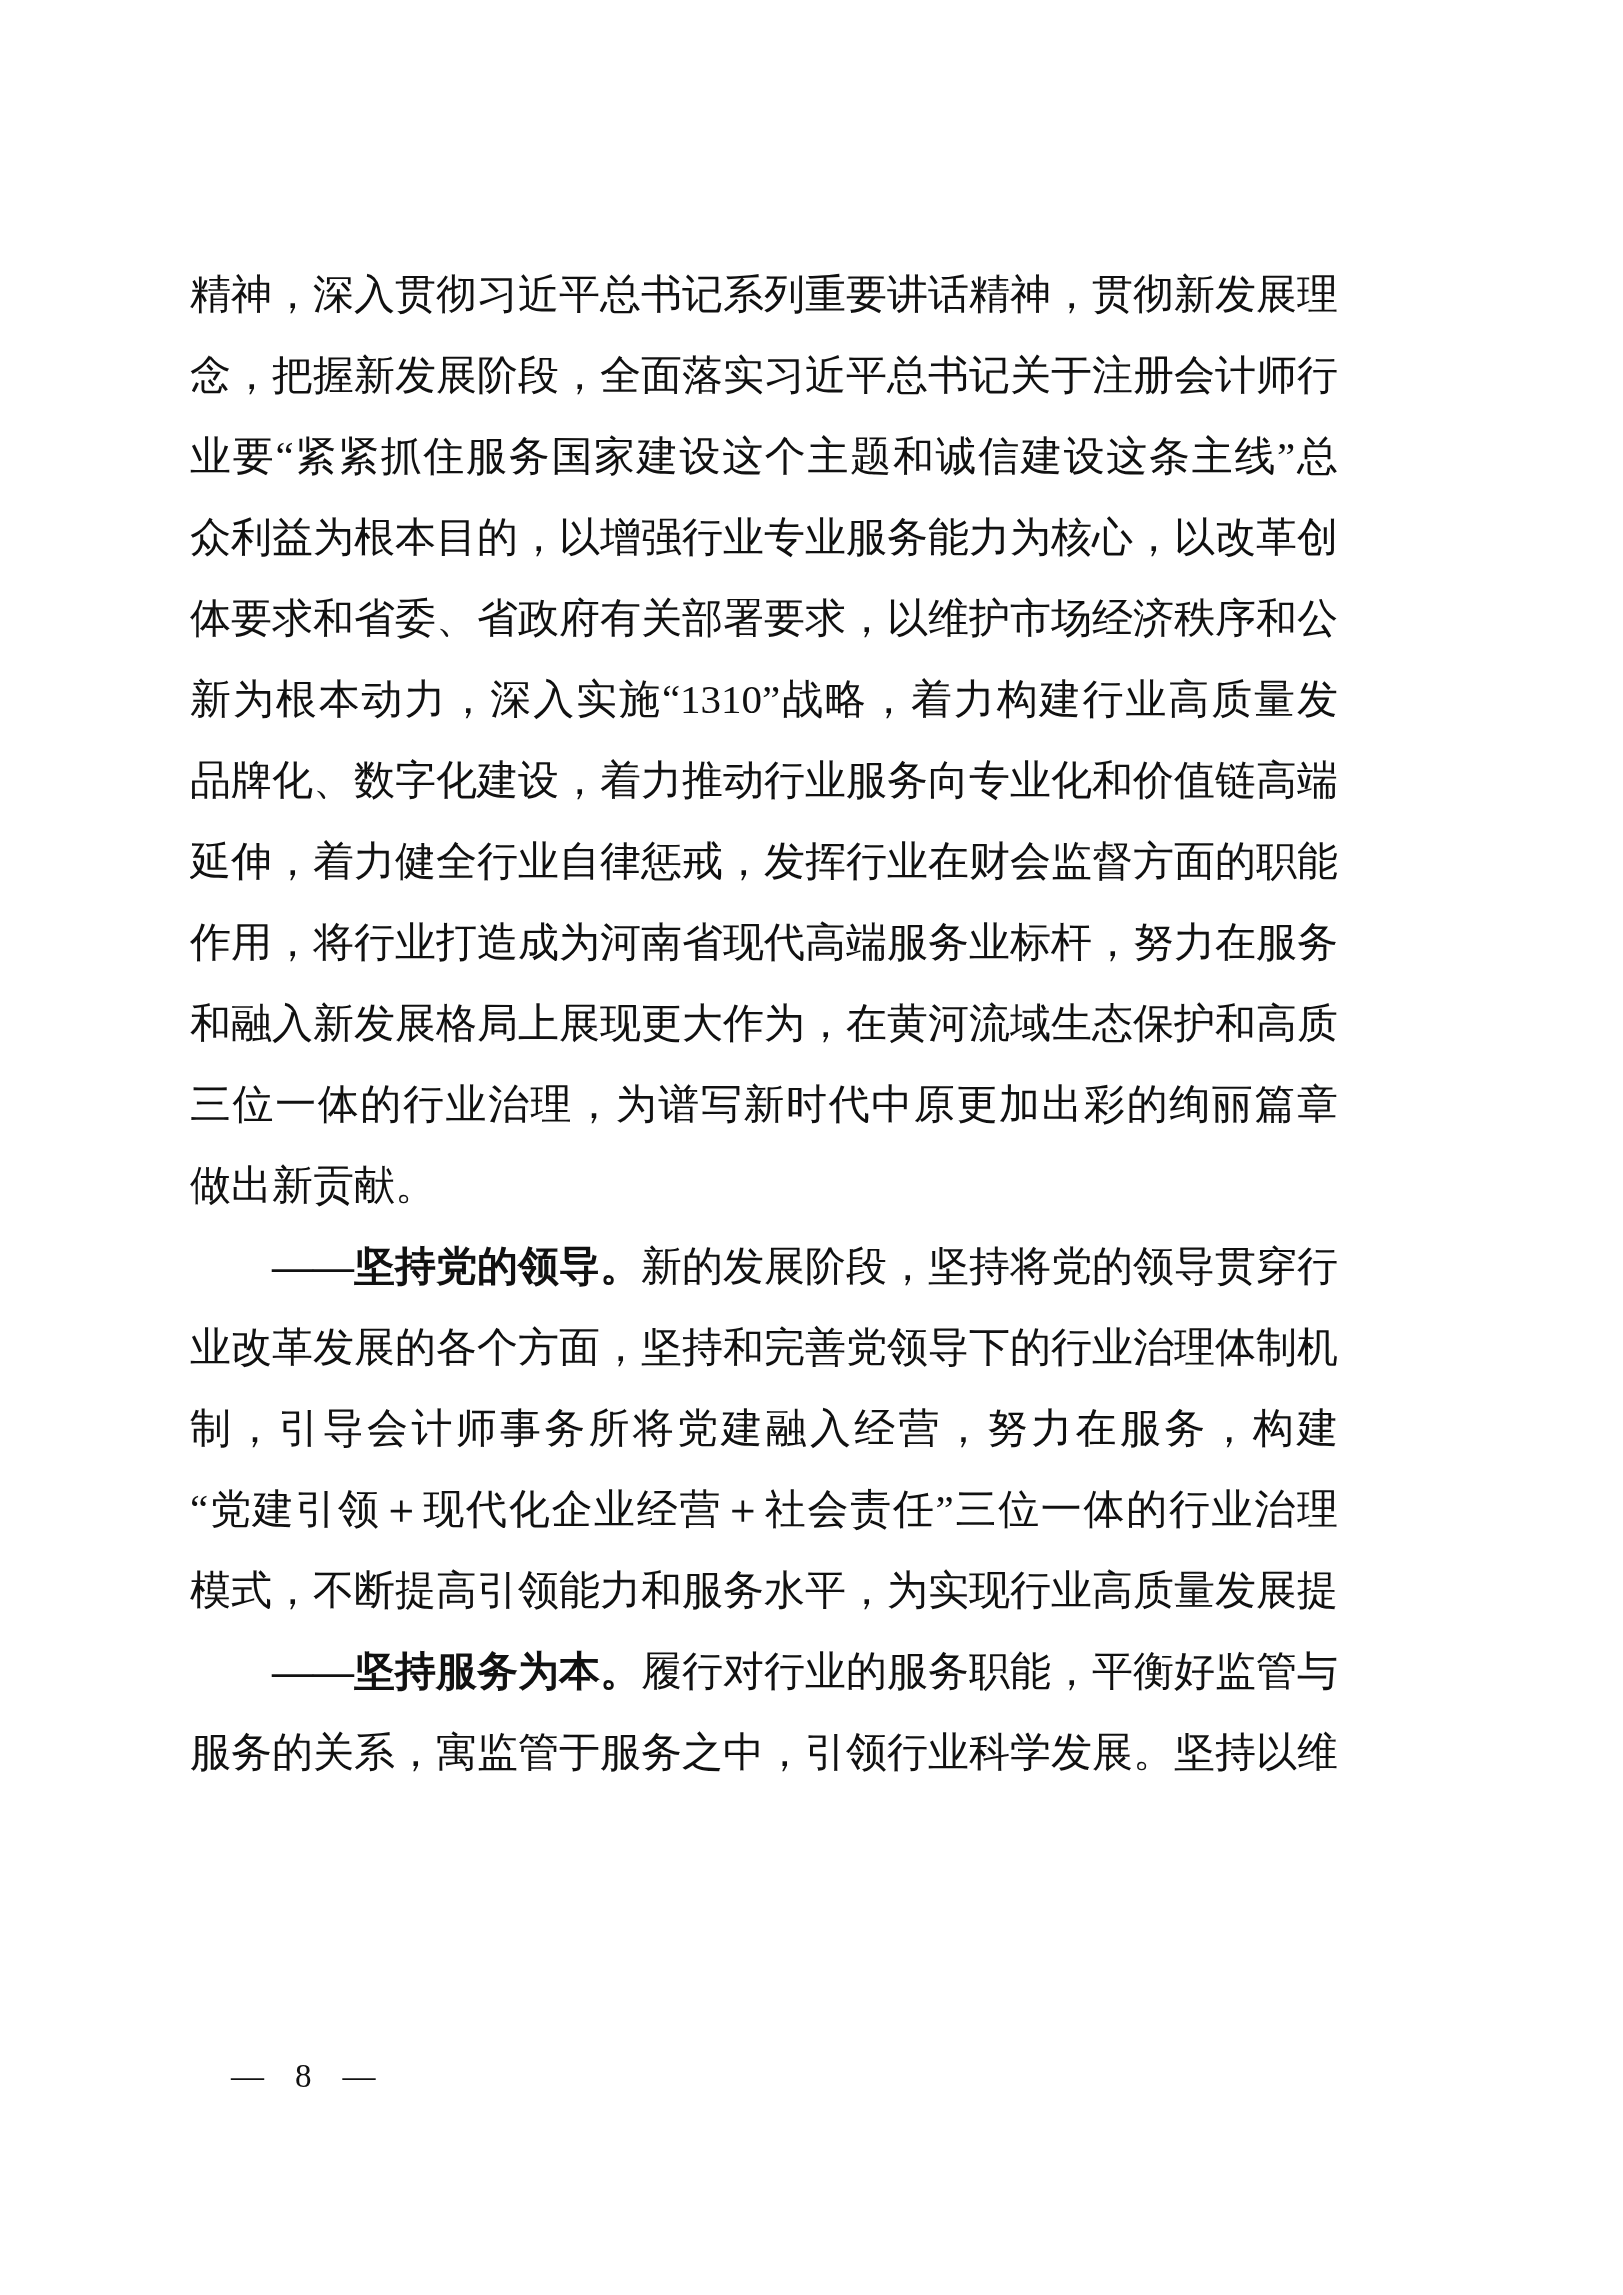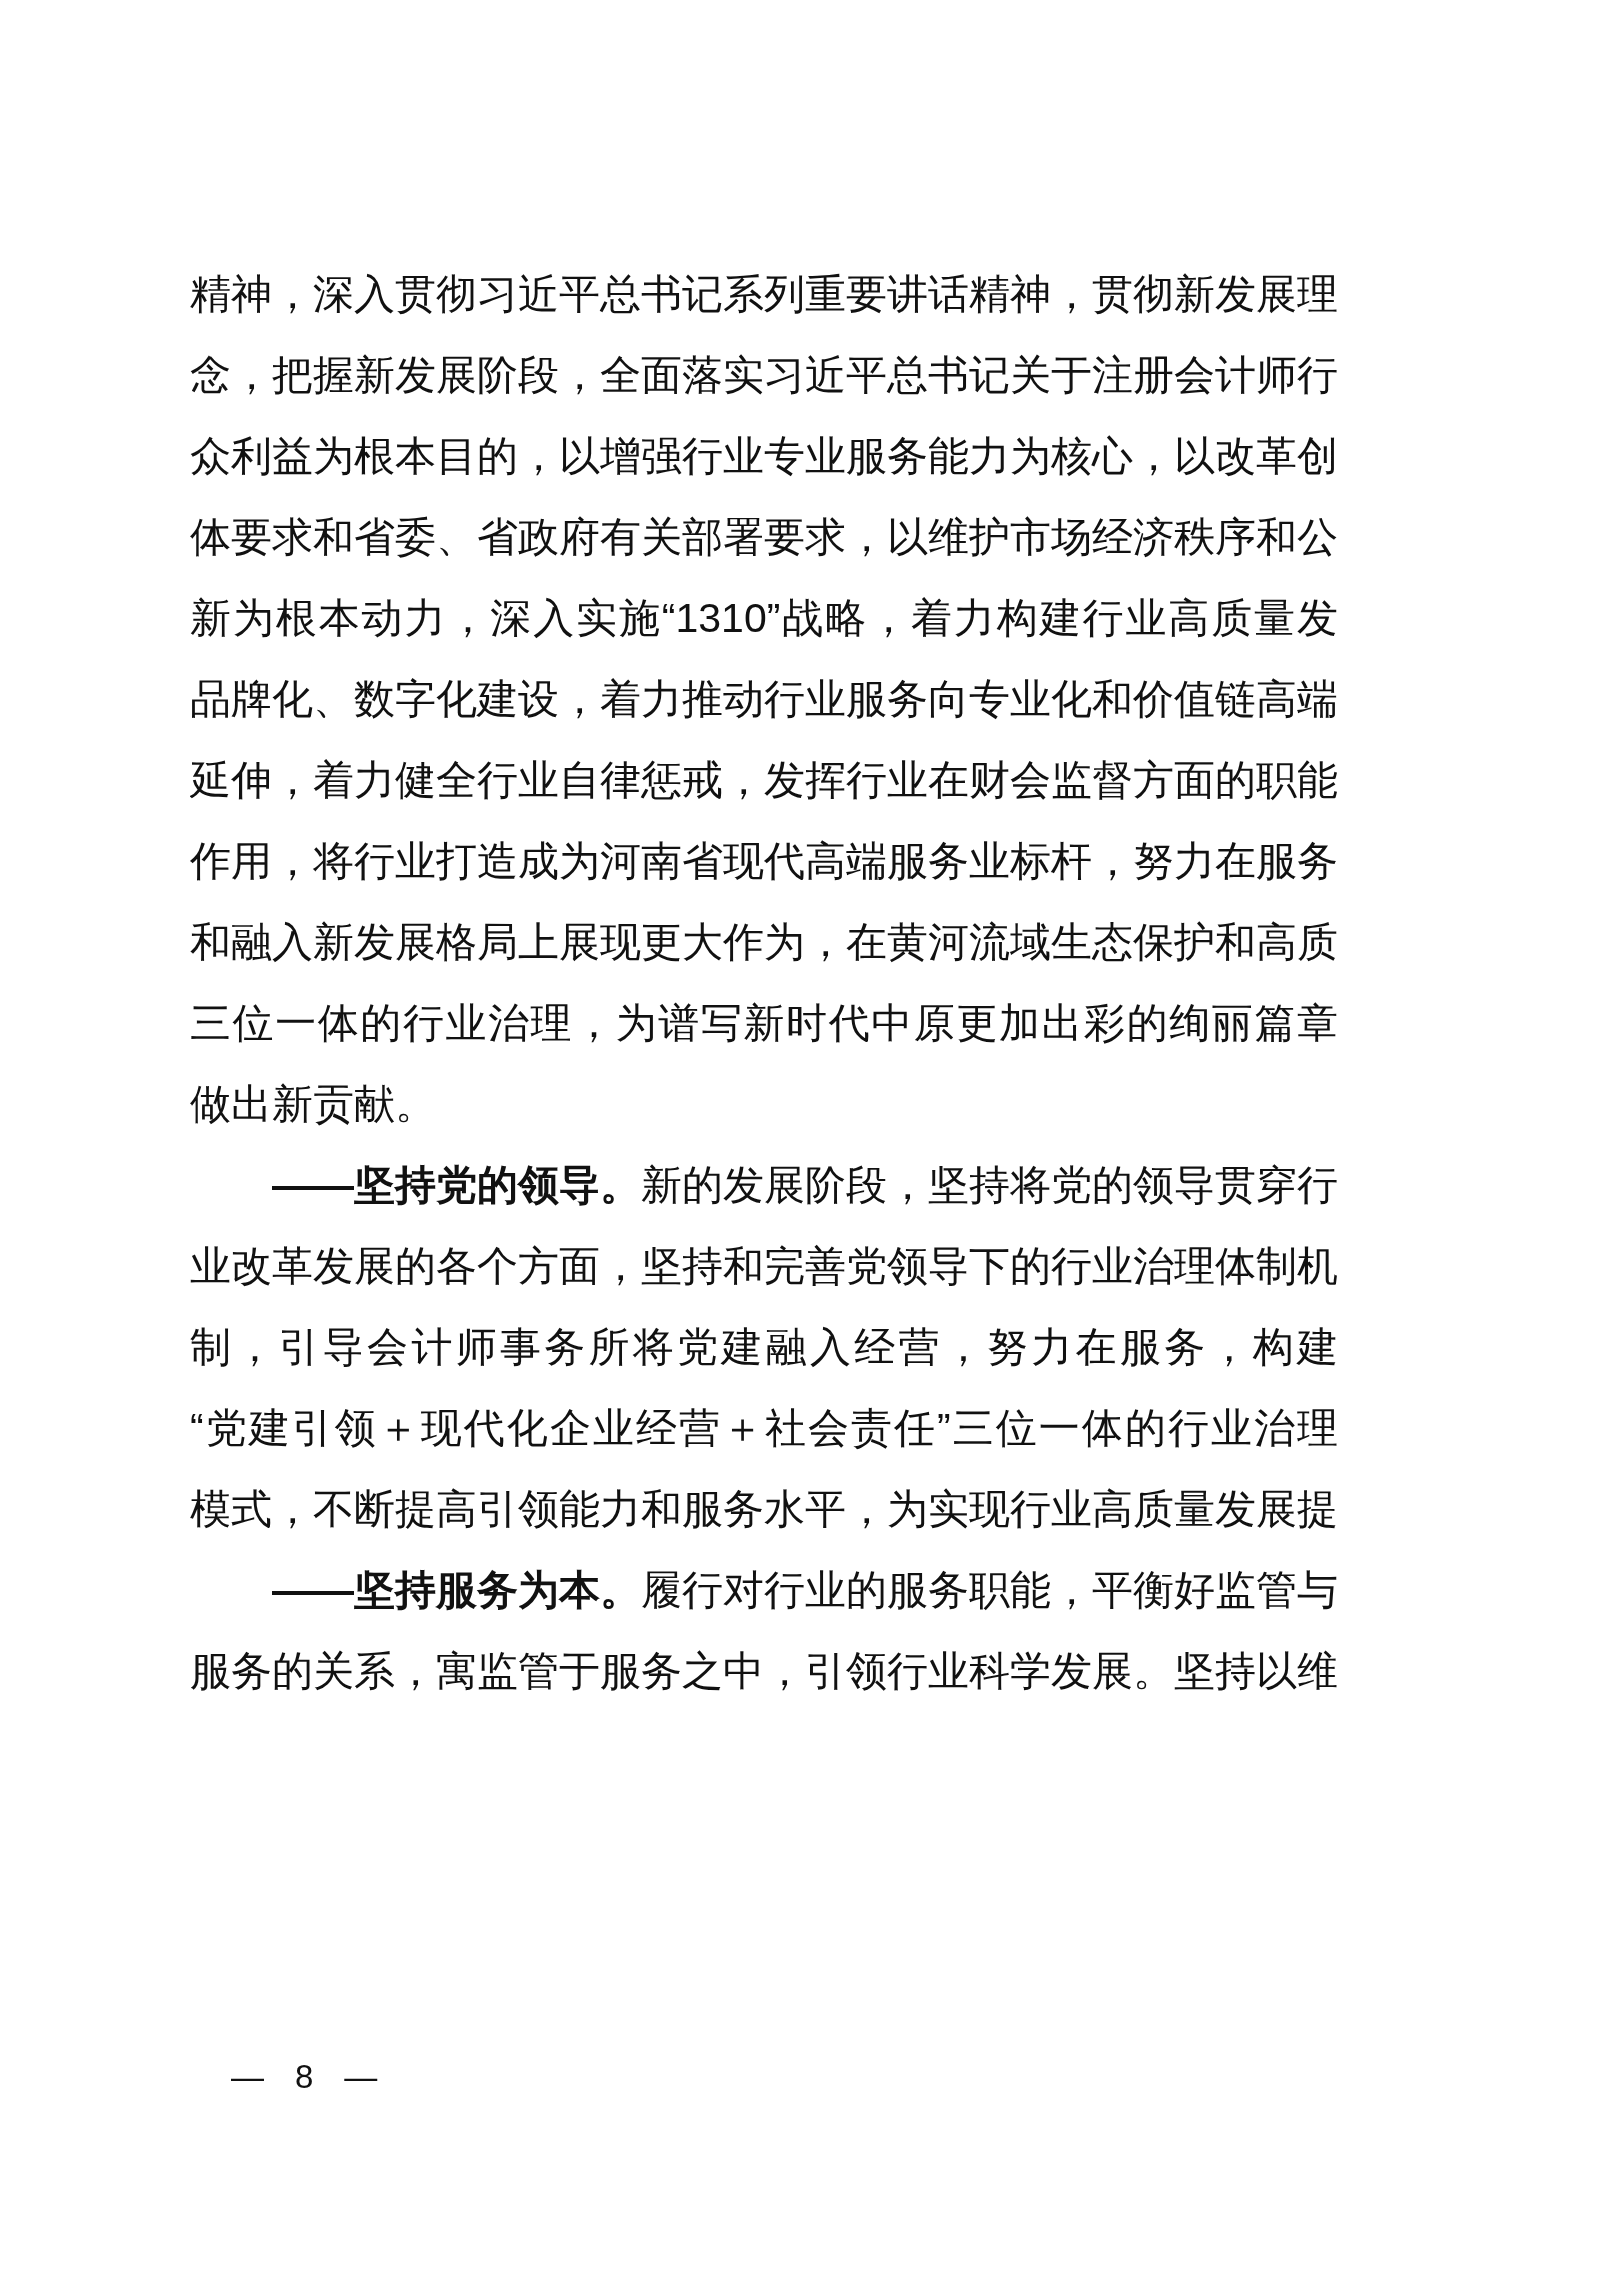--- a/index.html
+++ b/index.html
@@ -6,21 +6,21 @@
     margin: 0;
     padding: 0;
     background: #ffffff;
   }
   .page {
     position: relative;
     width: 1623px;
     height: 2295px;
     background: #ffffff;
     color: #111111;
-    font-family: Liberation Sans, sans-serif;
+    font-family: Liberation Serif, serif;
     overflow: hidden;
   }
   .text-block {
     position: absolute;
     left: 190px;
     top: 254px;
     width: 1148px;
   }
   .line {
     font-size: 41px;
@@ -58,20 +58,21 @@
 </style>
 </head>
 <body>
 
 <div class="page">
 
   <div class="text-block">
 
     <div class="line">精神，深入贯彻习近平总书记系列重要讲话精神，贯彻新发展理</div>
     <div class="line">念，把握新发展阶段，全面落实习近平总书记关于注册会计师行</div>
+    <div class="line">业要“紧紧抓住服务国家建设这个主题和诚信建设这条主线”总</div>
     <div class="line">众利益为根本目的，以增强行业专业服务能力为核心，以改革创</div>
     <div class="line">体要求和省委、省政府有关部署要求，以维护市场经济秩序和公</div>
     <div class="line">新为根本动力，深入实施“1310”战略，着力构建行业高质量发</div>
     <div class="line">品牌化、数字化建设，着力推动行业服务向专业化和价值链高端</div>
     <div class="line">延伸，着力健全行业自律惩戒，发挥行业在财会监督方面的职能</div>
     <div class="line">作用，将行业打造成为河南省现代高端服务业标杆，努力在服务</div>
     <div class="line">和融入新发展格局上展现更大作为，在黄河流域生态保护和高质</div>
     <div class="line">三位一体的行业治理，为谱写新时代中原更加出彩的绚丽篇章</div>
     <div class="line flush">做出新贡献。</div>
 

